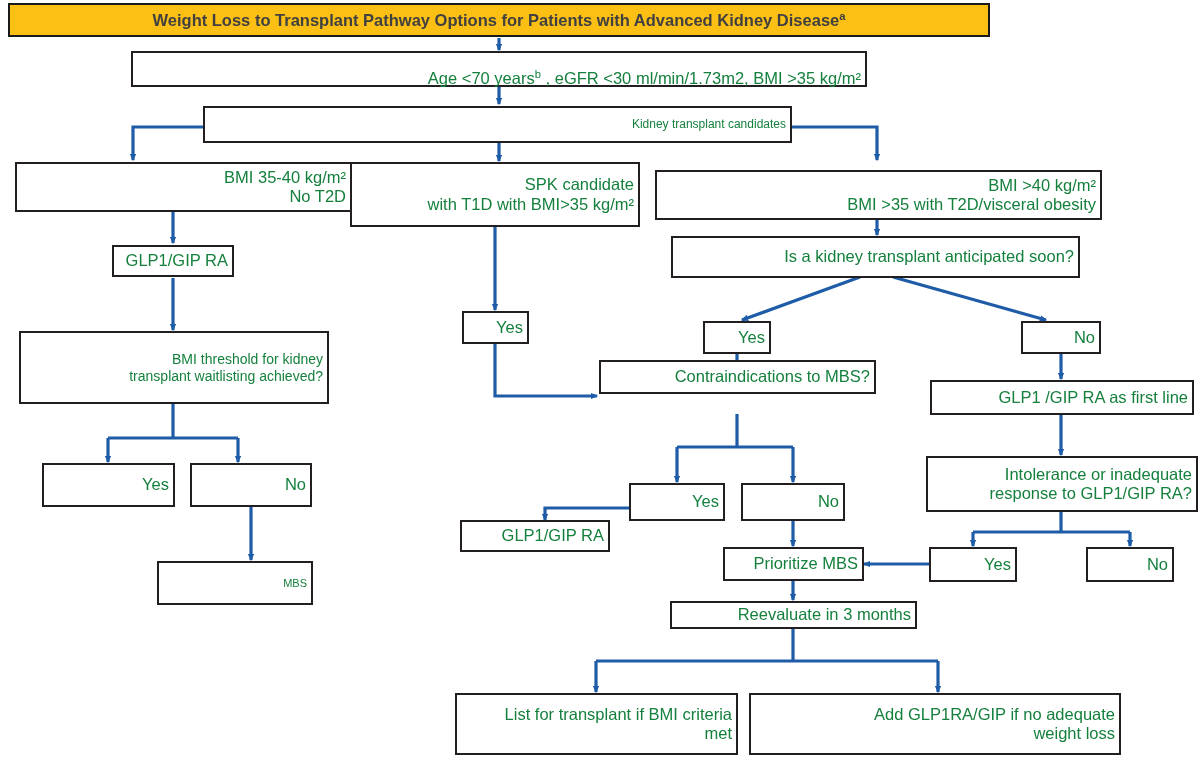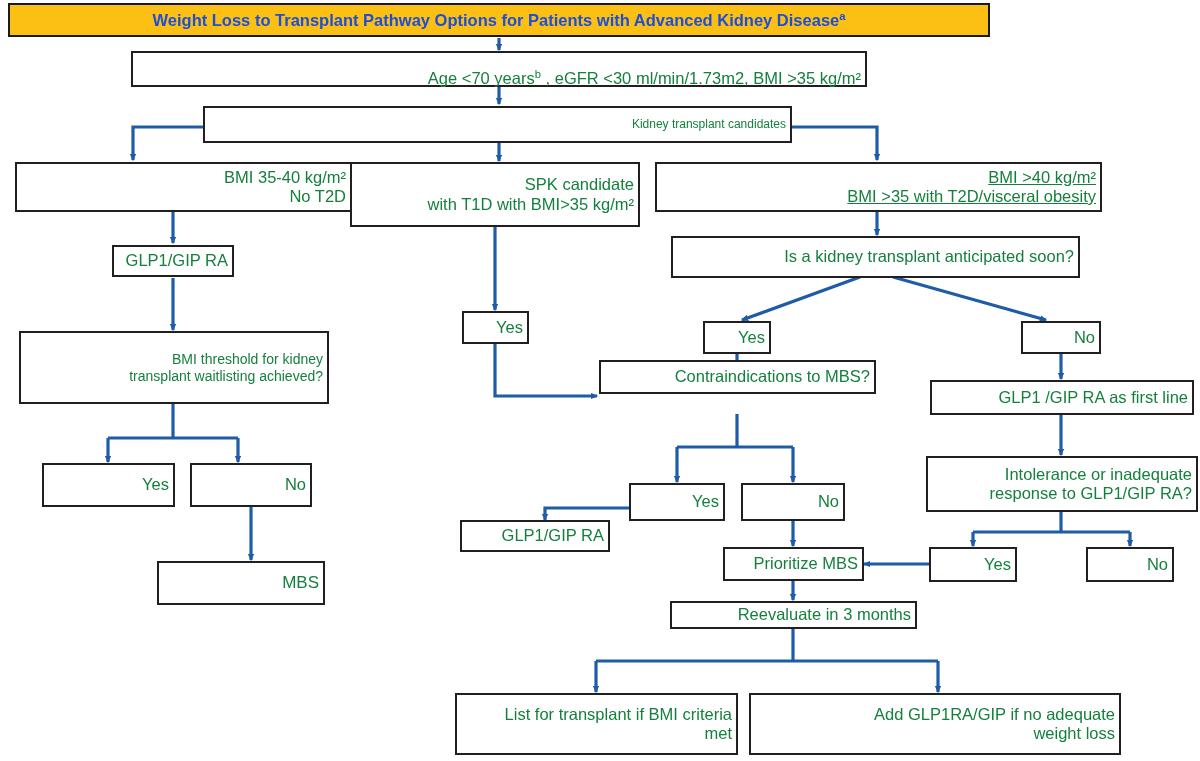--- a/index.html
+++ b/index.html
@@ -47,21 +47,21 @@
   .title-banner {
     position: absolute;
     box-sizing: border-box;
     background: #fcc015;
     border: 2px solid #1a1a1a;
     display: flex;
     align-items: center;
     justify-content: center;
     text-align: center;
     font-weight: bold;
-    color: #1d4ed8;
+    color: #404040;
   }
   .sup {
     font-size: 0.68em;
     vertical-align: super;
     line-height: 0;
   }
 </style>
 </head>
 <body>
 
@@ -156,21 +156,21 @@
   <div class="node-box" style="left:6px; top:162px; width:337px; height:50px; font-size:16.5px;margin-left:9px;">
     <span class="node-text">BMI 35-40 kg/m²
 No T2D</span>
   </div>
 
   <div class="node-box" style="left:350px; top:162px; width:290px; height:65px; font-size:16.5px;">
     <span class="node-text">SPK candidate
 with T1D with BMI&gt;35 kg/m²</span>
   </div>
 
-  <div class="node-box" style="left:655px; top:162px; width:447px; height:50px; font-size:16.5px;text-decoration:underline;">
+  <div class="node-box" style="left:655px; top:170px; width:447px; height:50px; font-size:16.5px;">
     <span class="node-text">BMI &gt;40 kg/m²
 BMI &gt;35 with T2D/visceral obesity</span>
   </div>
 
   <div class="node-box" style="left:112px; top:245px; width:122px; height:32px; font-size:16.5px;">
     <span class="node-text">GLP1/GIP RA</span>
   </div>
 
   <div class="node-box" style="left:671px; top:236px; width:409px; height:42px; font-size:16.5px;">
     <span class="node-text">Is a kidney transplant anticipated soon?</span>
@@ -231,21 +231,21 @@
   </div>
 
   <div class="node-box" style="left:929px; top:547px; width:88px; height:35px; font-size:16.5px;">
     <span class="node-text">Yes</span>
   </div>
 
   <div class="node-box" style="left:1086px; top:547px; width:88px; height:35px; font-size:16.5px;">
     <span class="node-text">No</span>
   </div>
 
-  <div class="node-box" style="left:157px; top:561px; width:168px; height:44px; font-size:17px;">
+  <div class="node-box" style="left:157px; top:561px; width:156px; height:44px; font-size:11px;">
     <span class="node-text">MBS</span>
   </div>
 
   <div class="node-box" style="left:670px; top:601px; width:247px; height:28px; font-size:16.5px;">
     <span class="node-text">Reevaluate in 3 months</span>
   </div>
 
   <div class="node-box" style="left:455px; top:693px; width:283px; height:62px; font-size:16.5px;">
     <span class="node-text">List for transplant if BMI criteria
 met</span>

